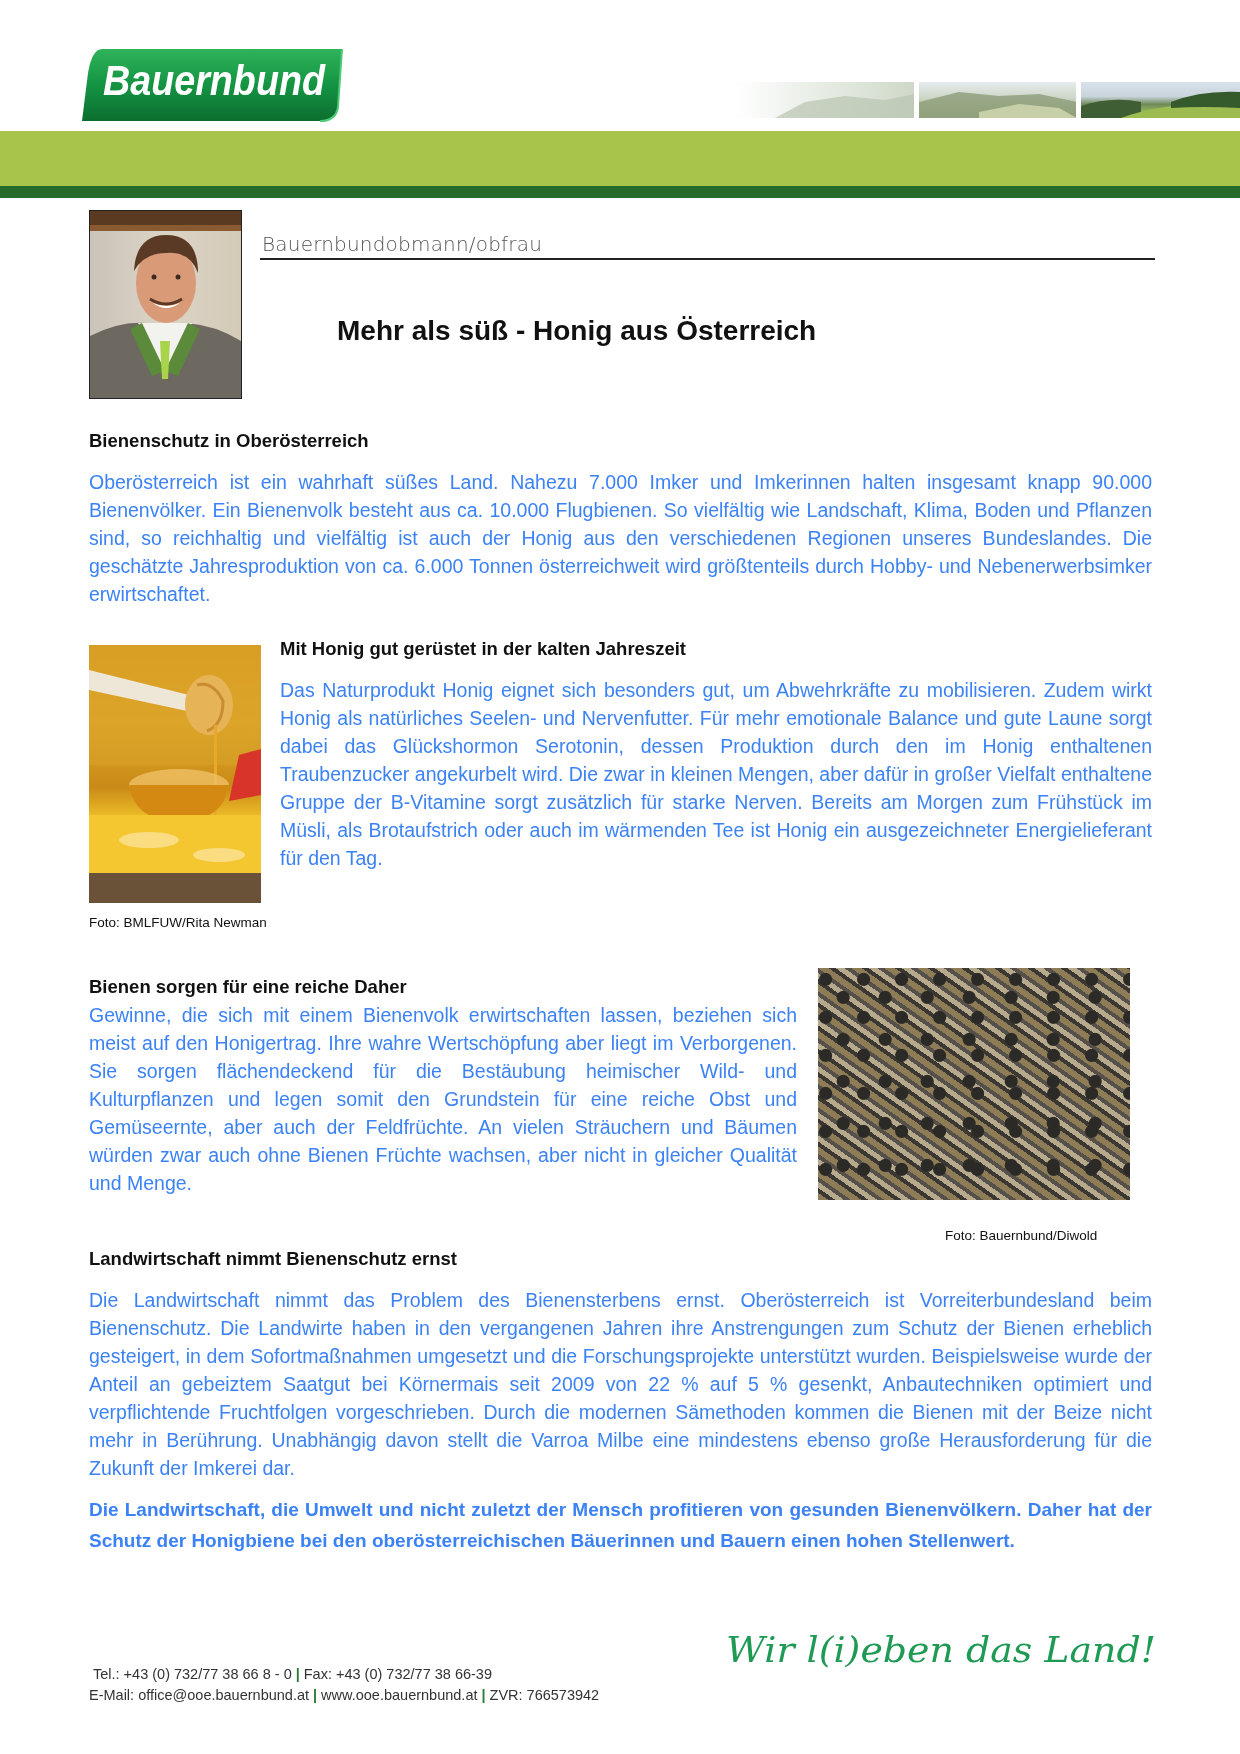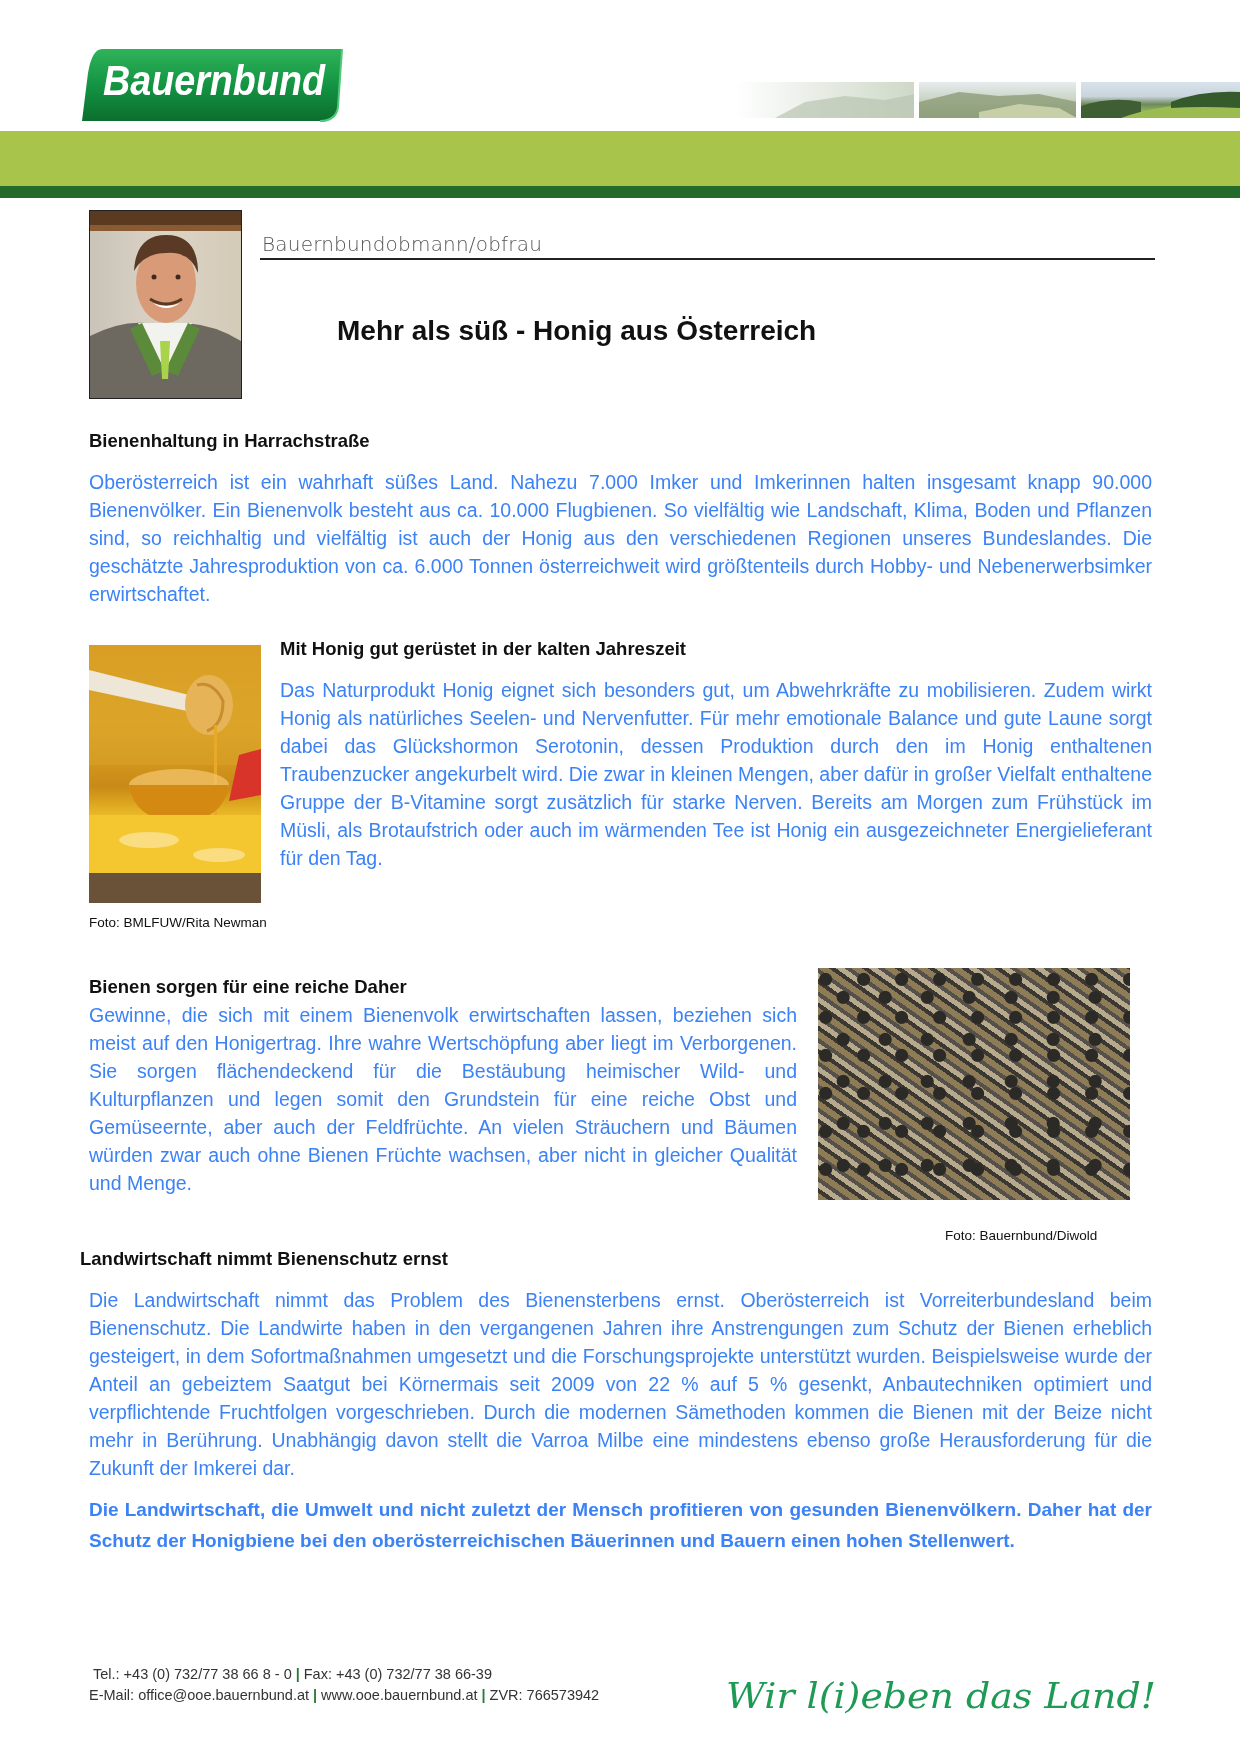--- a/index.html
+++ b/index.html
@@ -69,32 +69,32 @@
       left: 818px; top: 968px; width: 312px; height: 232px; overflow: hidden;
       background:
         radial-gradient(circle at 20% 30%, #2b2a27 0 6px, transparent 7px),
         radial-gradient(circle at 60% 70%, #2b2a27 0 6px, transparent 7px),
         repeating-linear-gradient(35deg, #8e7c57 0 6px, #3b3833 6px 10px, #b7aa8c 10px 15px, #55504a 15px 19px),
         #6b6558;
       background-size: 38px 38px, 42px 42px, auto, auto;
     }
     .bees-caption { left: 945px; top: 1228px; }
 
-    .s4-h { left: 80px; top: 1248px; text-align: center; }
+    .s4-h { left: 89px; top: 1248px; text-align: center; }
     .s4-p { left: 89px; top: 1286px; width: 1063px; }
     .s5-p {
       left: 89px; top: 1494px; width: 1063px; font-weight: bold; font-size: 19px; line-height: 31px;
     }
 
     
     .footer { left: 89px; top: 1664px; font-size: 14.5px; line-height: 20.5px; color: #333; }
     .footer .sep { color: #2b7a33; font-weight: bold; padding: 0 4px; }
     .footer .line2 { padding-left: 4px; }
     .slogan {
-      left: 722px; top: 1662px; width: 440px; height: 60px;
+      left: 722px; top: 1616px; width: 440px; height: 60px;
     }
   </style>
 </head>
 <body>
 
 <div class="abs logo">
   <svg width="302" height="76" viewBox="0 0 302 76">
     <defs>
       <linearGradient id="lg" x1="0" y1="0" x2="0" y2="1">
         <stop offset="0" stop-color="#2fb35a"></stop>
@@ -147,21 +147,21 @@
     <path d="M63 92 Q76 102 90 92 Q76 98 63 92Z" fill="#ffffff"></path>
     <circle cx="64" cy="66" r="2.5" fill="#3a2a20"></circle>
     <circle cx="88" cy="66" r="2.5" fill="#3a2a20"></circle>
   </svg>
 </div>
 
 <div class="abs subtitle">Bauernbundobmann/obfrau</div>
 <div class="abs rule"></div>
 <div class="abs doc-title">Mehr als süß - Honig aus Österreich</div>
 
-<div class="abs h s1-h">Bienenhaltung in Harrachstraße</div>
+<div class="abs h s1-h">Bienenschutz in Oberösterreich</div>
 <div class="abs p s1-p">Oberösterreich ist ein wahrhaft süßes Land. Nahezu 7.000 Imker und Imkerinnen halten insgesamt knapp 90.000 Bienenvölker. Ein Bienenvolk besteht aus ca. 10.000 Flugbienen. So vielfältig wie Landschaft, Klima, Boden und Pflanzen sind, so reichhaltig und vielfältig ist auch der Honig aus den verschiedenen Regionen unseres Bundeslandes. Die geschätzte Jahresproduktion von ca. 6.000 Tonnen österreichweit wird größtenteils durch Hobby- und Nebenerwerbsimker erwirtschaftet.</div>
 
 <div class="abs honey">
   <svg width="172" height="258" viewBox="0 0 172 258">
     <rect x="0" y="0" width="172" height="120" fill="#d9a12a" opacity="0.6"></rect>
     <path d="M0 25 L100 50 L98 66 L0 45 Z" fill="#eee6d6"></path>
     <ellipse cx="120" cy="60" rx="24" ry="30" fill="#e6b457"></ellipse>
     <path d="M108 40 Q124 36 134 56 Q134 80 118 86" stroke="#c78d2e" stroke-width="3" fill="none"></path>
     <rect x="125" y="80" width="3" height="120" fill="#e8a82a"></rect>
     <path d="M150 110 L172 104 L172 150 L140 156 Z" fill="#d8342a"></path>

